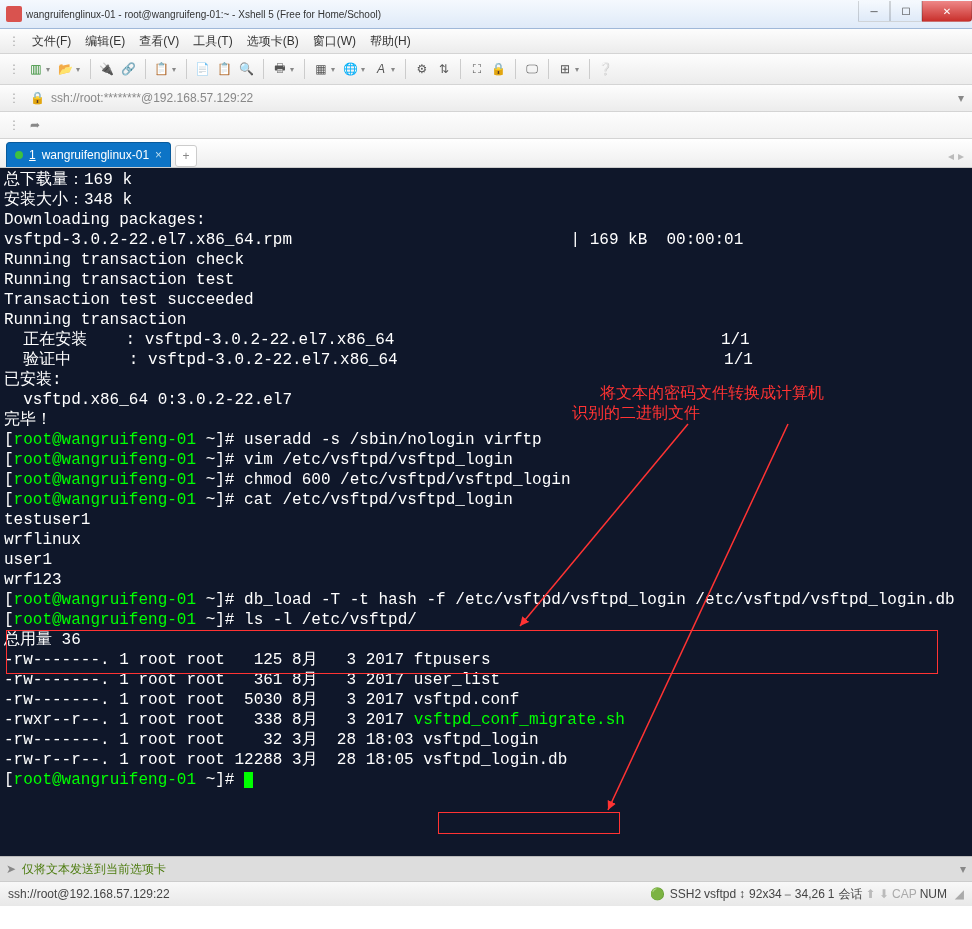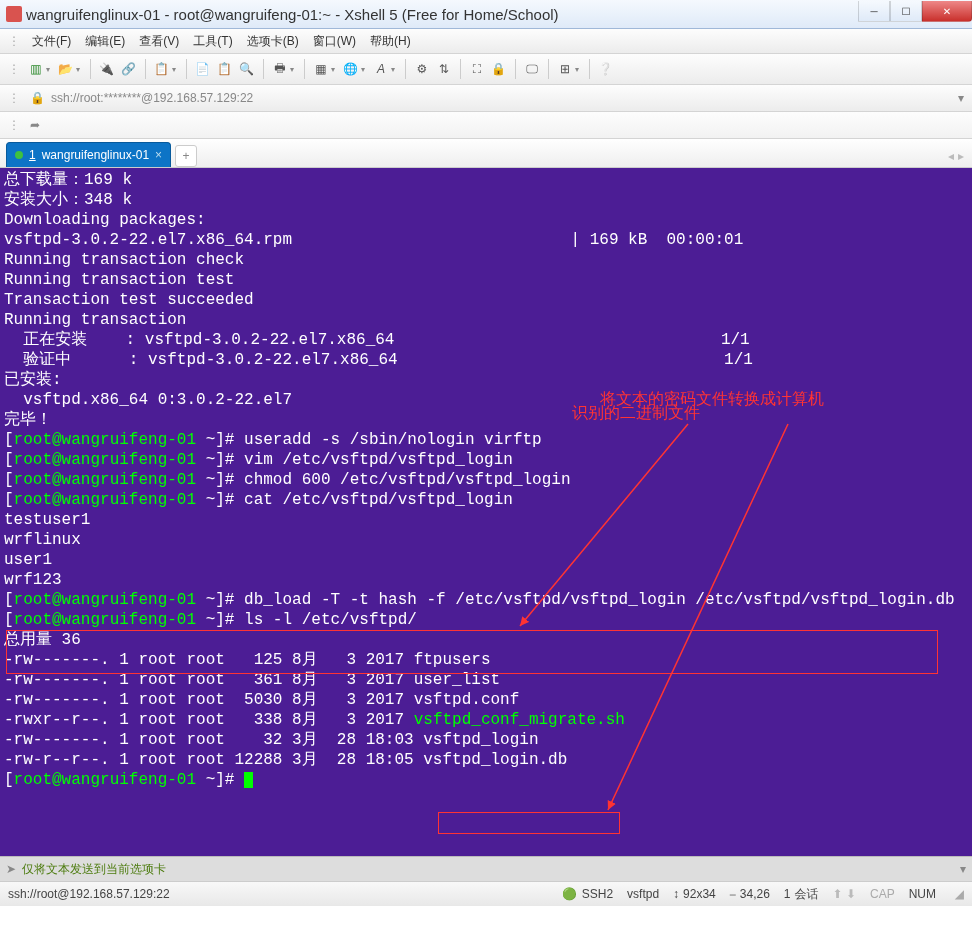--- a/index.html
+++ b/index.html
@@ -1,21 +1,21 @@
 <!DOCTYPE html>
 <html><head>
 <meta charset="utf-8">
 <style>
 html,body{margin:0;padding:0;font-family:"Microsoft YaHei","Segoe UI",Tahoma,sans-serif;font-size:12px;background:#fff;color:#333}
 body{width:972px;height:929px;overflow:hidden;position:relative}
 
 
 .titlebar{height:28px;background:linear-gradient(to bottom,#f5f9fe,#dfeaf8);border-bottom:1px solid #a0b8d8;display:flex;align-items:center;padding:0 0 0 6px}
 .titlebar .ico{width:16px;height:16px;background:#d9534f;border-radius:2px;margin-right:4px}
-.titlebar .title{flex:1;color:#333;font-size:15px}
+.titlebar .title{flex:1;color:#333;font-size:10px}
 .winbtns{display:flex;height:20px;margin-top:-6px}
 .winbtn{width:30px;height:20px;display:flex;align-items:center;justify-content:center;font-size:10px;color:#333;border:1px solid rgba(0,0,0,.15);border-top:none;background:linear-gradient(to bottom,#f5f9fe,#dfeaf8)}
 .winbtn.close{width:48px;background:linear-gradient(to bottom,#e88,#c9302c);color:#fff;border-top-right-radius:0;border-bottom-right-radius:4px}
 
 
 .menubar{height:24px;background:linear-gradient(to bottom,#fdfdfd,#ececec);border-bottom:1px solid #d4d4d4;display:flex;align-items:center;padding:0 8px;gap:2px}
 .menuhandle{color:#aaa;margin-right:4px}
 .menuitem{padding:4px 6px;cursor:default}
 
 
@@ -35,32 +35,32 @@
 
 
 .tabbar{height:28px;background:linear-gradient(to bottom,#fff,#eee);border-bottom:1px solid #ccc;display:flex;align-items:flex-end;padding:0 6px;position:relative}
 .tab{height:24px;background:#0d74c6;color:#fff;display:flex;align-items:center;padding:0 8px;border-radius:4px 4px 0 0;gap:6px;font-size:12px;border:1px solid #075a9c;border-bottom:none}
 .tab .dot{width:8px;height:8px;border-radius:50%;background:#3fc13f}
 .tab .tclose{color:#bde;font-size:12px;cursor:pointer}
 .addtab{width:20px;height:20px;margin-left:4px;border:1px solid #ccc;background:#fff;display:flex;align-items:center;justify-content:center;color:#888;border-radius:3px;cursor:pointer}
 .tabnav{position:absolute;right:8px;bottom:4px;color:#bbb;font-size:12px;display:flex;gap:4px}
 
 
-.terminal{background:#4c1d95;color:#fff;font-family:"SimSun","NSimSun","Courier New",monospace;font-size:16px;line-height:20px;padding:2px 4px;height:684px;overflow:hidden;position:relative;white-space:pre}
+.terminal{background:#0f172a;color:#fff;font-family:"SimSun","NSimSun","Courier New",monospace;font-size:16px;line-height:20px;padding:2px 4px;height:684px;overflow:hidden;position:relative;white-space:pre}
 .terminal .g{color:#00ff00}
 .terminal .redtxt{color:#ff3333}
 .cursor{display:inline-block;width:9px;height:16px;background:#00ff00;vertical-align:middle}
 .redbox{position:absolute;border:1px solid #ff3333;pointer-events:none}
 
 
 .sendbar{height:24px;background:#ddd;border-top:1px solid #bbb;display:flex;align-items:center;padding:0 6px;gap:6px;color:#888;font-size:12px}
 .sendbar .inp{flex:1;color:#4d7c0f}
 
 
-.statusbar{height:24px;background:linear-gradient(to bottom,#f8f8f8,#e8e8e8);border-top:1px solid #ccc;display:flex;align-items:center;padding:0 8px;gap:14px;font-size:12px;color:#444}
+.statusbar{height:24px;background:linear-gradient(to bottom,#f8f8f8,#e8e8e8);border-top:1px solid #ccc;display:flex;align-items:center;padding:0 8px;gap:3px;font-size:12px;color:#444}
 .statusbar .left{flex:1}
 .statusbar .seg{display:flex;align-items:center;gap:4px}
 .statusbar .arrows{color:#bbb}
 
 svg{display:block}
 </style>
 </head>
 <body>
 
 <div class="titlebar">
@@ -149,21 +149,21 @@
   <div class="addtab">+</div>
   <div class="tabnav">
     <span>◂</span>
     <span>▸</span>
   </div>
 </div>
 
 <div class="terminal" id="term"><div>总下载量：169 k</div><div>安装大小：348 k</div><div>Downloading packages:</div><div>vsftpd-3.0.2-22.el7.x86_64.rpm                             | 169 kB  00:00:01</div><div>Running transaction check</div><div>Running transaction test</div><div>Transaction test succeeded</div><div>Running transaction</div><div>  正在安装    : vsftpd-3.0.2-22.el7.x86_64                                  1/1</div><div>  验证中      : vsftpd-3.0.2-22.el7.x86_64                                  1/1</div><div></div><div>已安装:</div><div>  vsftpd.x86_64 0:3.0.2-22.el7</div><div></div><div>完毕！</div><div><span>[<span class="g">root@wangruifeng-01</span> ~]# </span>useradd -s /sbin/nologin virftp</div><div><span>[<span class="g">root@wangruifeng-01</span> ~]# </span>vim /etc/vsftpd/vsftpd_login</div><div><span>[<span class="g">root@wangruifeng-01</span> ~]# </span>chmod 600 /etc/vsftpd/vsftpd_login</div><div><span>[<span class="g">root@wangruifeng-01</span> ~]# </span>cat /etc/vsftpd/vsftpd_login</div><div>testuser1</div><div>wrflinux</div><div>user1</div><div>wrf123</div><div><span>[<span class="g">root@wangruifeng-01</span> ~]# </span>db_load -T -t hash -f /etc/vsftpd/vsftpd_login /etc/vsftpd/vsftpd_login.db</div><div></div><div><span>[<span class="g">root@wangruifeng-01</span> ~]# </span>ls -l /etc/vsftpd/</div><div>总用量 36</div><div>-rw-------. 1 root root   125 8月   3 2017 ftpusers</div><div>-rw-------. 1 root root   361 8月   3 2017 user_list</div><div>-rw-------. 1 root root  5030 8月   3 2017 vsftpd.conf</div><div>-rwxr--r--. 1 root root   338 8月   3 2017 <span class="g">vsftpd_conf_migrate.sh</span></div><div>-rw-------. 1 root root    32 3月  28 18:03 vsftpd_login</div><div>-rw-r--r--. 1 root root 12288 3月  28 18:05 vsftpd_login.db</div><div><span>[<span class="g">root@wangruifeng-01</span> ~]# </span><span class="cursor"></span></div>
   
   
-  <div class="redtxt" style="position:absolute;left:600px;top:222px;white-space:nowrap">将文本的密码文件转换成计算机</div>
+  <div class="redtxt" style="position:absolute;left:600px;top:216px;white-space:nowrap">将文本的密码文件转换成计算机</div>
   <div class="redtxt" style="position:absolute;left:572px;top:236px;white-space:nowrap">识别的二进制文件</div>
 
   
   <div class="redbox" style="left:6px;top:462px;width:930px;height:42px"></div>
   <div class="redbox" style="left:438px;top:644px;width:180px;height:20px"></div>
 
   
   <svg style="position:absolute;left:0;top:0;width:100%;height:100%;pointer-events:none">
     <defs>
       <marker id="ah" markerWidth="8" markerHeight="8" refX="6" refY="3" orient="auto">

